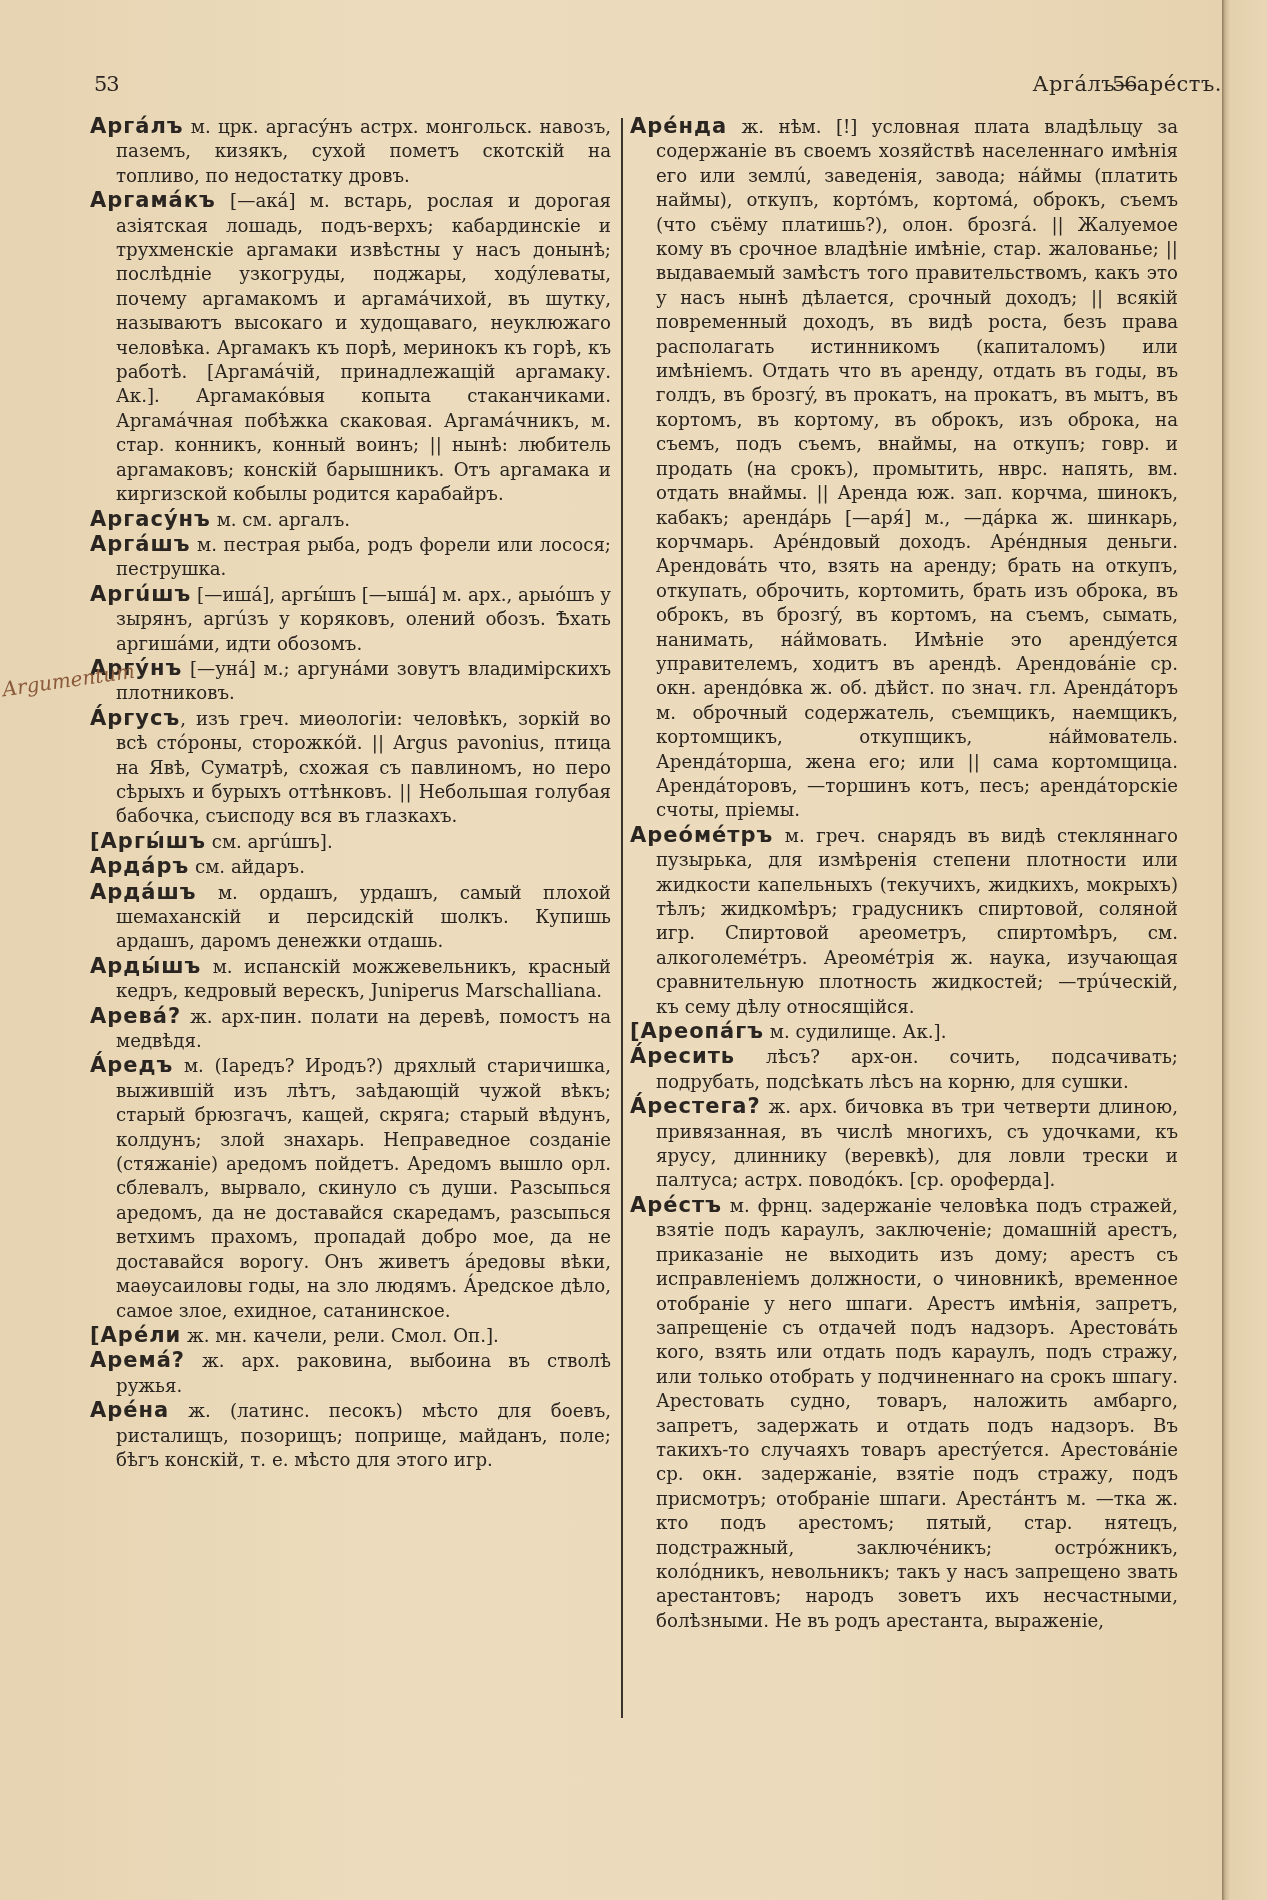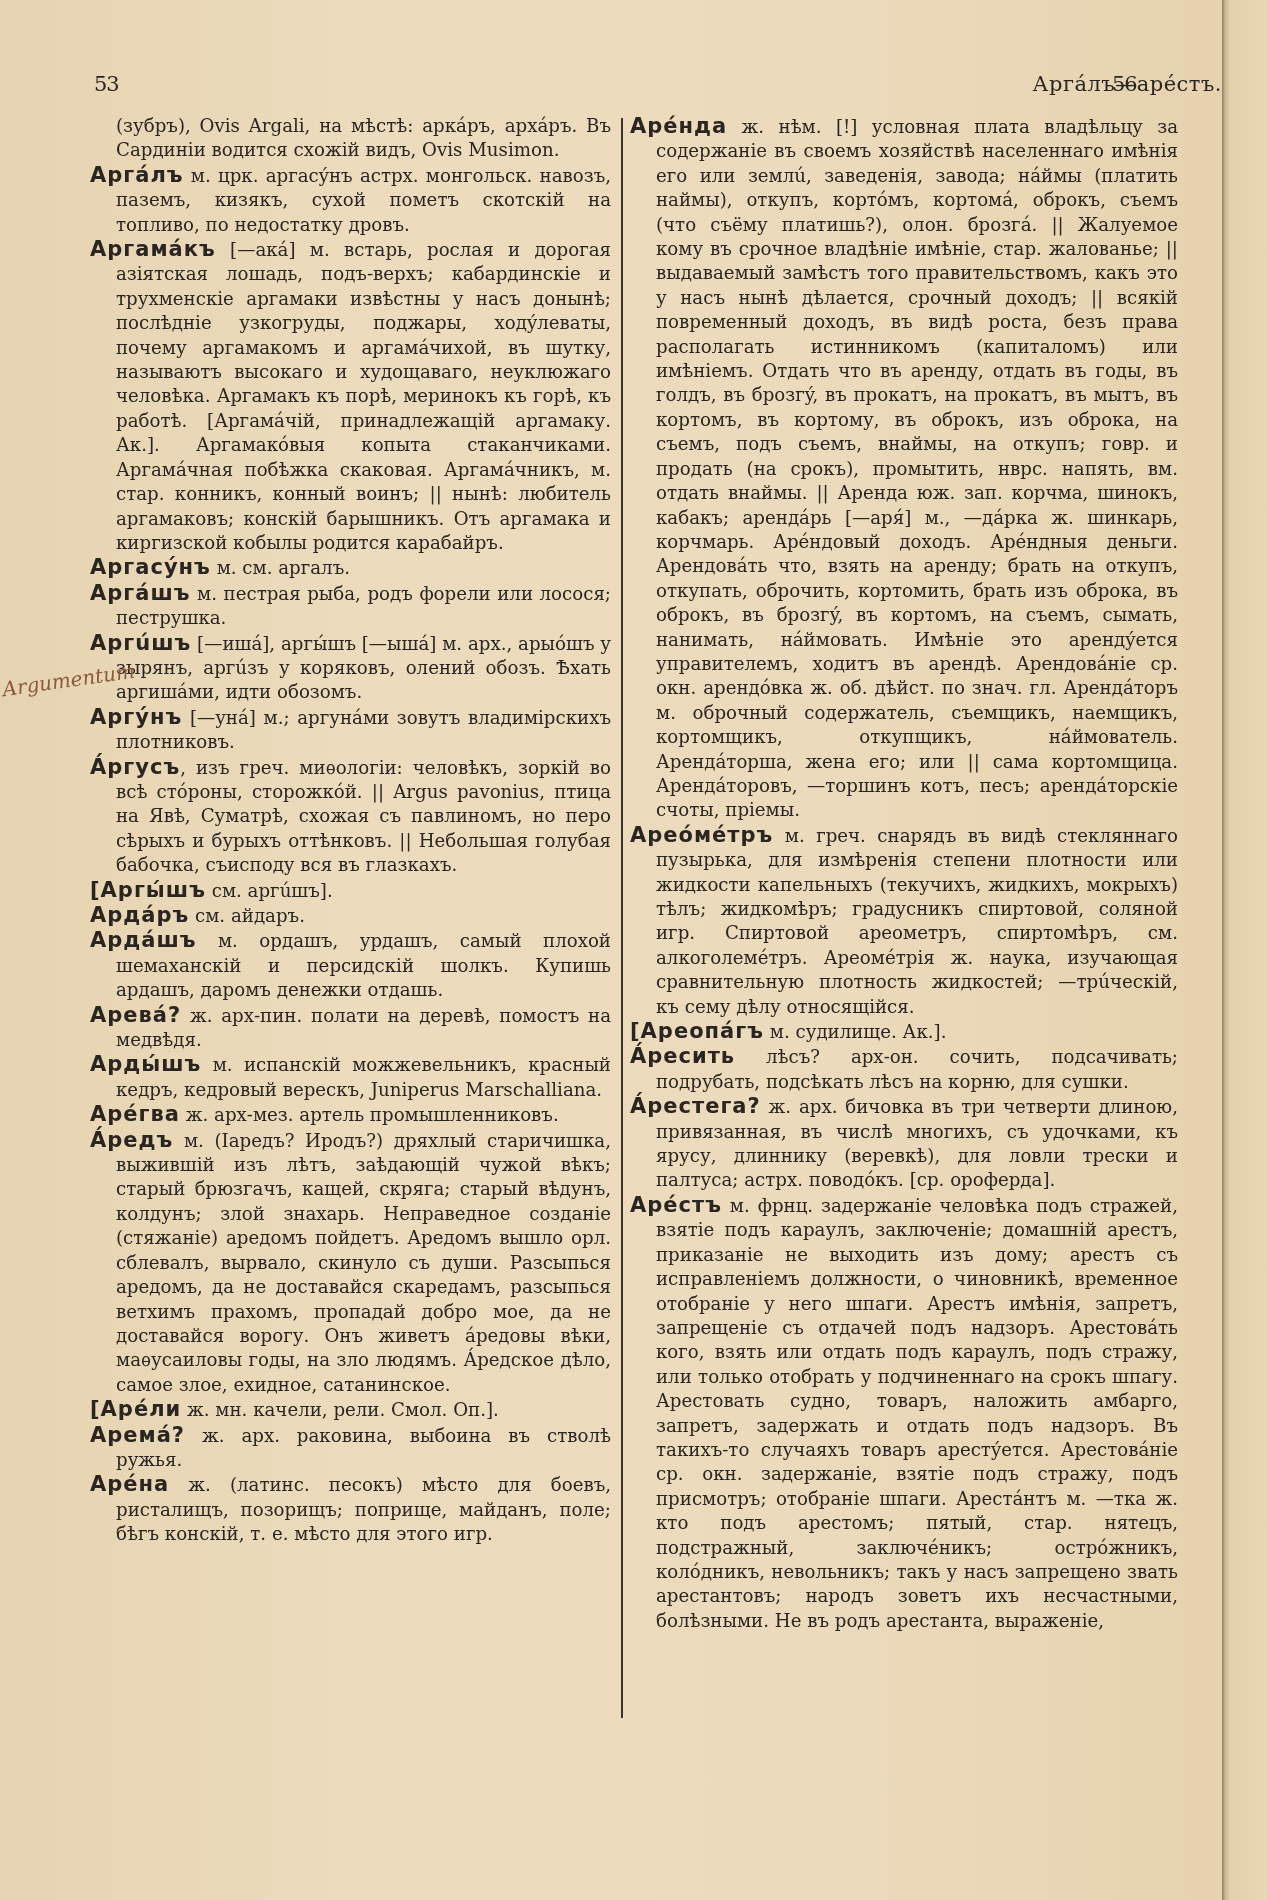--- a/index.html
+++ b/index.html
@@ -38,34 +38,32 @@
 
 <div class="header">
   <span class="pg-left">53</span>
   <span class="running-title">Аргáлъ—арéстъ.</span>
   <span class="pg-right">56</span>
 </div>
 
 <div class="divider"></div>
 
 <div class="col left" id="left-col">
-    <p class="entry cont"><span>(зубръ), Ovis Argali, на мѣстѣ: аркáръ, архáръ. Въ Сардиніи водится схожій видъ, Ovis Musimon.</span></p>
     <p class="entry"><span class="hw">Аргáлъ</span><span> м. црк. аргасýнъ астрх. монгольск. навозъ, паземъ, кизякъ, сухой пометъ скотскій на топливо, по недостатку дровъ.</span></p>
     <p class="entry"><span class="hw">Аргамáкъ</span><span> [—акá] м. встарь, рослая и дорогая азіятская лошадь, подъ-верхъ; кабардинскіе и трухменскіе аргамаки извѣстны у насъ донынѣ; послѣдніе узкогруды, поджары, ходýлеваты, почему аргамакомъ и аргамáчихой, въ шутку, называютъ высокаго и худощаваго, неуклюжаго человѣка. Аргамакъ къ порѣ, меринокъ къ горѣ, къ работѣ. [Аргамáчій, принадлежащій аргамаку. Ак.]. Аргамакóвыя копыта стаканчиками. Аргамáчная побѣжка скаковая. Аргамáчникъ, м. стар. конникъ, конный воинъ; || нынѣ: любитель аргамаковъ; конскій барышникъ. Отъ аргамака и киргизской кобылы родится карабайръ.</span></p>
     <p class="entry"><span class="hw">Аргасýнъ</span><span> м. см. аргалъ.</span></p>
     <p class="entry"><span class="hw">Аргáшъ</span><span> м. пестрая рыба, родъ форели или лосося; пеструшка.</span></p>
     <p class="entry"><span class="hw">Аргúшъ</span><span> [—ишá], аргы́шъ [—ышá] м. арх., арыóшъ у зырянъ, аргúзъ у коряковъ, олений обозъ. Ѣхать аргишáми, идти обозомъ.</span></p>
     <p class="entry"><span class="hw">Аргýнъ</span><span> [—унá] м.; аргунáми зовутъ владимірскихъ плотниковъ.</span></p>
     <p class="entry"><span class="hw">А́ргусъ</span><span>, изъ греч. миѳологіи: человѣкъ, зоркій во всѣ стóроны, сторожкóй. || Argus pavonius, птица на Явѣ, Суматрѣ, схожая съ павлиномъ, но перо сѣрыхъ и бурыхъ оттѣнковъ. || Небольшая голубая бабочка, съисподу вся въ глазкахъ.</span></p>
     <p class="entry"><span class="hw">[Аргы́шъ</span><span> см. аргúшъ].</span></p>
     <p class="entry"><span class="hw">Ардáръ</span><span> см. айдаръ.</span></p>
     <p class="entry"><span class="hw">Ардáшъ</span><span> м. ордашъ, урдашъ, самый плохой шемаханскій и персидскій шолкъ. Купишь ардашъ, даромъ денежки отдашь.</span></p>
+    <p class="entry"><span class="hw">Арды́шъ</span><span> м. испанскій можжевельникъ, красный кедръ, кедровый верескъ, Juniperus Marschalliana.</span></p>
     <p class="entry"><span class="hw">Аревá?</span><span> ж. арх-пин. полати на деревѣ, помостъ на медвѣдя.</span></p>
-    <p class="entry"><span class="hw">Арды́шъ</span><span> м. испанскій можжевельникъ, красный кедръ, кедровый верескъ, Juniperus Marschalliana.</span></p>
-    <p class="entry"><span class="hw">Арéгва</span><span> ж. арх-мез. артель промышленниковъ.</span></p>
     <p class="entry"><span class="hw">А́редъ</span><span> м. (Іаредъ? Иродъ?) дряхлый старичишка, выжившій изъ лѣтъ, заѣдающій чужой вѣкъ; старый брюзгачъ, кащей, скряга; старый вѣдунъ, колдунъ; злой знахарь. Неправедное созданіе (стяжаніе) аредомъ пойдетъ. Аредомъ вышло орл. сблевалъ, вырвало, скинуло съ души. Разсыпься аредомъ, да не доставайся скаредамъ, разсыпься ветхимъ прахомъ, пропадай добро мое, да не доставайся ворогу. Онъ живетъ áредовы вѣки, маѳусаиловы годы, на зло людямъ. А́редское дѣло, самое злое, ехидное, сатанинское.</span></p>
     <p class="entry"><span class="hw">[Арéли</span><span> ж. мн. качели, рели. Смол. Оп.].</span></p>
     <p class="entry"><span class="hw">Аремá?</span><span> ж. арх. раковина, выбоина въ стволѣ ружья.</span></p>
     <p class="entry"><span class="hw">Арéна</span><span> ж. (латинс. песокъ) мѣсто для боевъ, ристалищъ, позорищъ; поприще, майданъ, поле; бѣгъ конскій, т. е. мѣсто для этого игр.</span></p>
   </div>
 <div class="col right" id="right-col">
     <p class="entry"><span class="hw">Арéнда</span><span> ж. нѣм. [!] условная плата владѣльцу за содержаніе въ своемъ хозяйствѣ населеннаго имѣнія его или землú, заведенія, завода; нáймы (платить наймы), откупъ, кортóмъ, кортомá, оброкъ, съемъ (что съёму платишь?), олон. брозгá. || Жалуемое кому въ срочное владѣніе имѣніе, стар. жалованье; || выдаваемый замѣстъ того правительствомъ, какъ это у насъ нынѣ дѣлается, срочный доходъ; || всякій повременный доходъ, въ видѣ роста, безъ права располагать истинникомъ (капиталомъ) или имѣніемъ. Отдать что въ аренду, отдать въ годы, въ голдъ, въ брозгý, въ прокатъ, на прокатъ, въ мытъ, въ кортомъ, въ кортому, въ оброкъ, изъ оброка, на съемъ, подъ съемъ, внаймы, на откупъ; говр. и продать (на срокъ), промытить, нврс. напять, вм. отдать внаймы. || Аренда юж. зап. корчма, шинокъ, кабакъ; арендáрь [—аря́] м., —дáрка ж. шинкарь, корчмарь. Арéндовый доходъ. Арéндныя деньги. Арендовáть что, взять на аренду; брать на откупъ, откупать, оброчить, кортомить, брать изъ оброка, въ оброкъ, въ брозгý, въ кортомъ, на съемъ, сымать, нанимать, нáймовать. Имѣніе это арендýется управителемъ, ходитъ въ арендѣ. Арендовáніе ср. окн. арендóвка ж. об. дѣйст. по знач. гл. Арендáторъ м. оброчный содержатель, съемщикъ, наемщикъ, кортомщикъ, откупщикъ, нáймователь. Арендáторша, жена его; или || сама кортомщица. Арендáторовъ, —торшинъ котъ, песъ; арендáторскіе счоты, пріемы.</span></p>
     <p class="entry"><span class="hw">Ареóмéтръ</span><span> м. греч. снарядъ въ видѣ стекляннаго пузырька, для измѣренія степени плотности или жидкости капельныхъ (текучихъ, жидкихъ, мокрыхъ) тѣлъ; жидкомѣръ; градусникъ спиртовой, соляной игр. Спиртовой ареометръ, спиртомѣръ, см. алкоголемéтръ. Ареомéтрія ж. наука, изучающая сравнительную плотность жидкостей; —трúческій, къ сему дѣлу относящійся.</span></p>
     <p class="entry"><span class="hw">[Ареопáгъ</span><span> м. судилище. Ак.].</span></p>
     <p class="entry"><span class="hw">А́ресить</span><span> лѣсъ? арх-он. сочить, подсачивать; подрубать, подсѣкать лѣсъ на корню, для сушки.</span></p>

